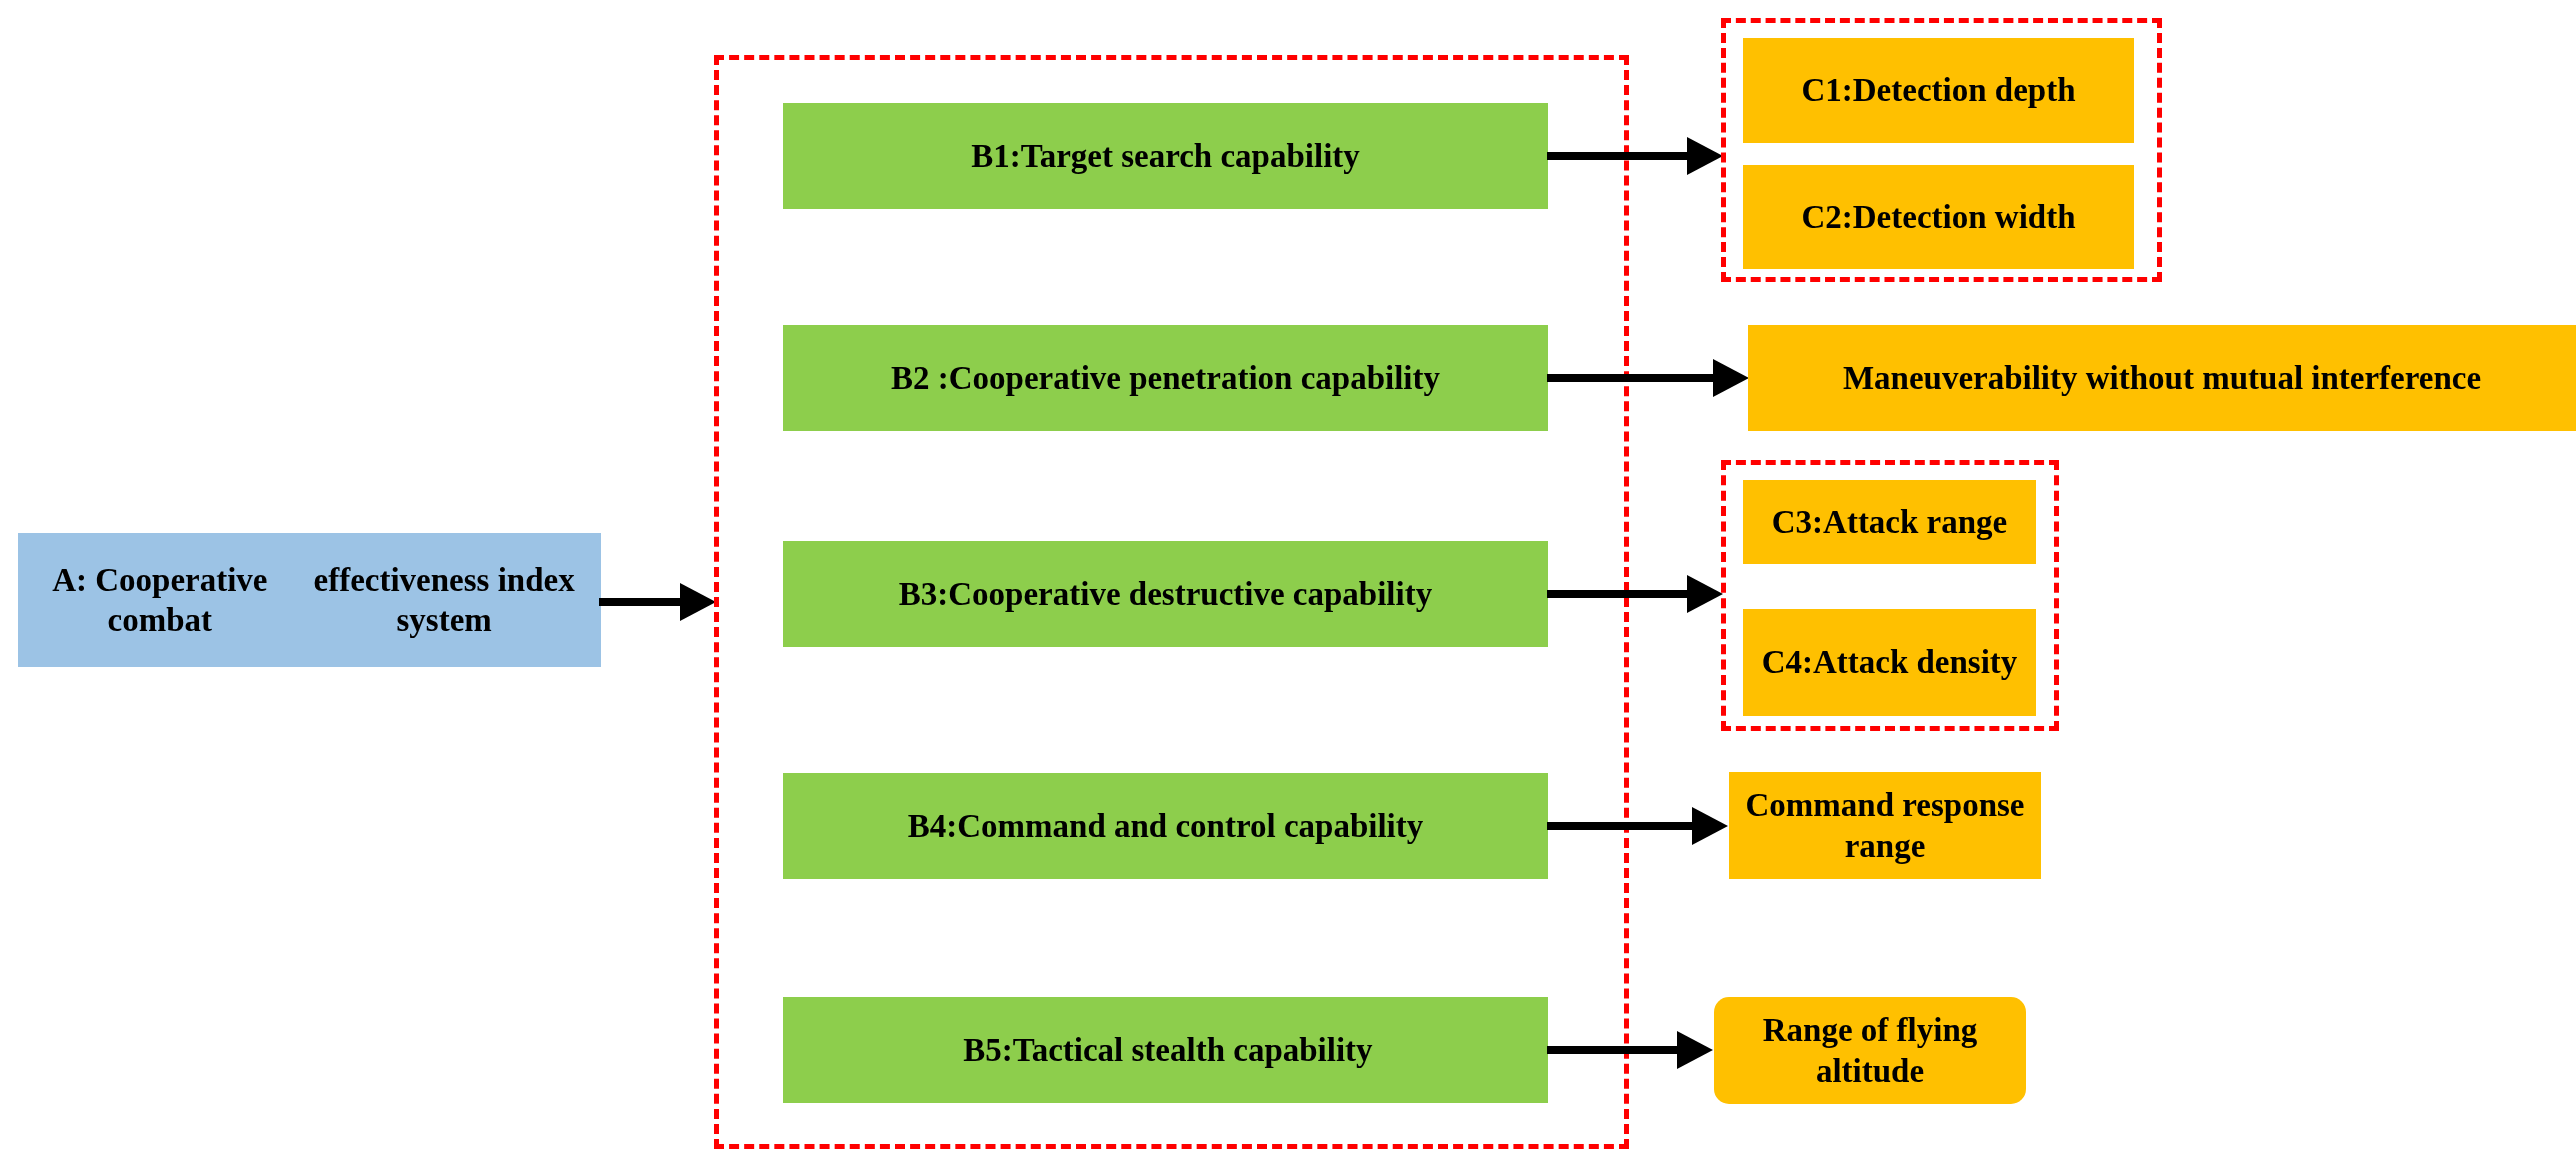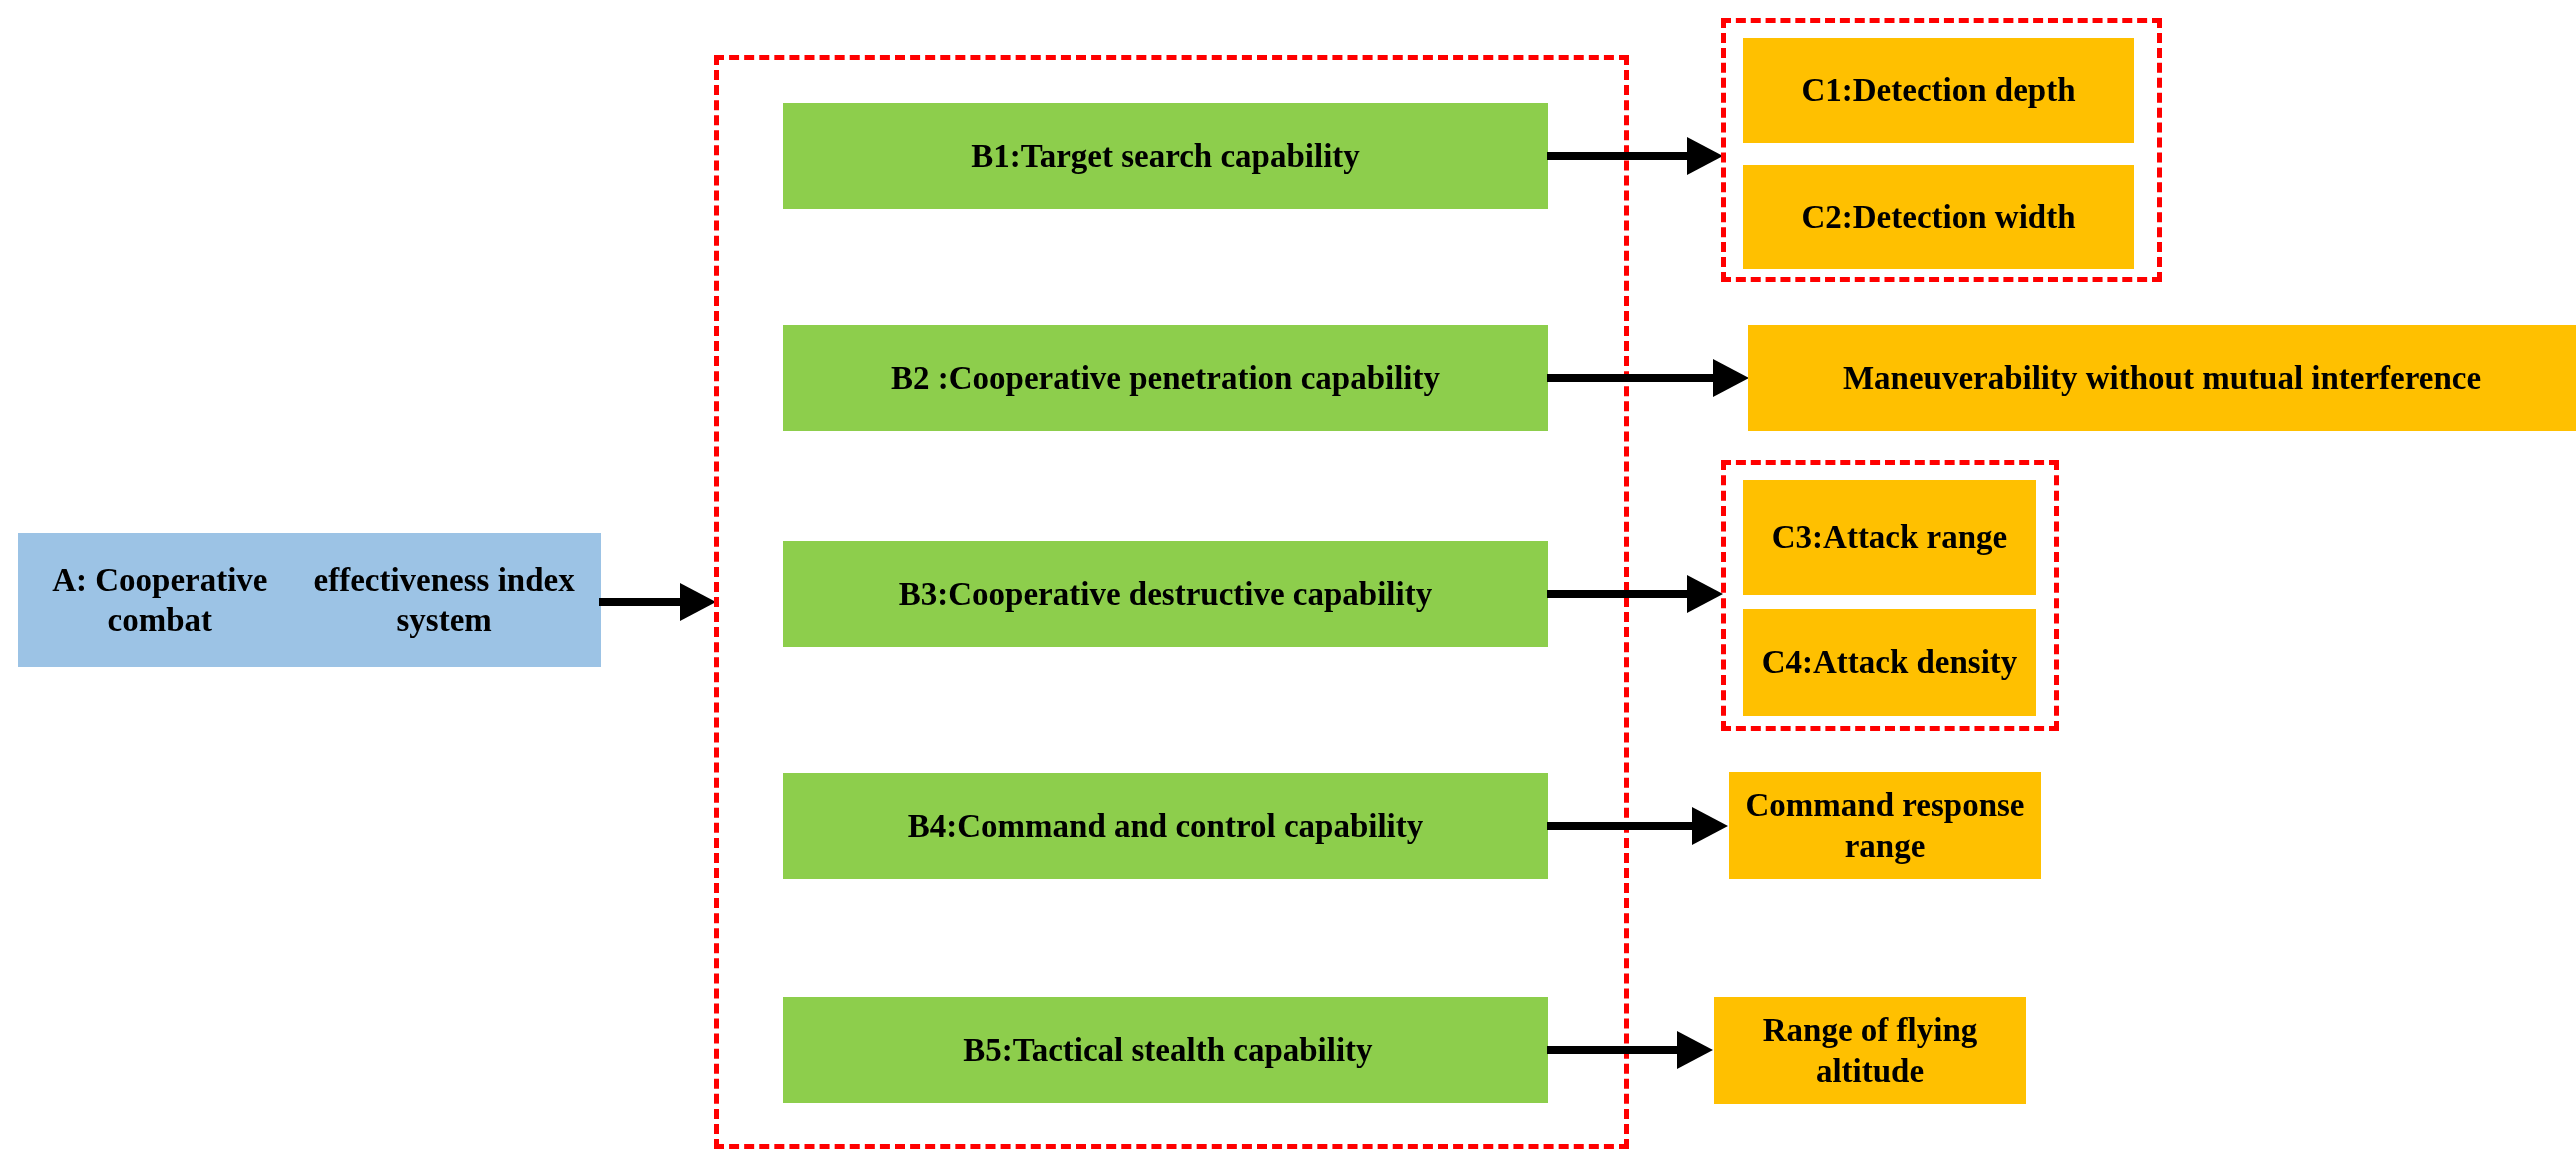--- a/index.html
+++ b/index.html
@@ -117,21 +117,21 @@
 
   <div class="node node-b" style="left:783px; top:541px; width:765px; height:106px;">
     <span>B3:Cooperative destructive capability</span>
   </div>
   <div class="arrow" style="left:1547px; top:594px; width:178px;">
     <div class="shaft" style="width:142px;"></div>
     <div class="head" style="left:140px;"></div>
   </div>
 
   <div class="dashed-group" style="left:1721px; top:460px; width:338px; height:271px;"></div>
-  <div class="node node-c" style="left:1743px; top:480px; width:293px; height:115px;">
+  <div class="node node-c" style="left:1743px; top:480px; width:293px; height:84px;">
     <span>C3:Attack range</span>
   </div>
   <div class="node node-c" style="left:1743px; top:609px; width:293px; height:107px;">
     <span>C4:Attack density</span>
   </div>
 
   <div class="node node-b" style="left:783px; top:773px; width:765px; height:106px;">
     <span>B4:Command and control capability</span>
   </div>
   <div class="arrow" style="left:1547px; top:826px; width:183px;">
@@ -142,18 +142,18 @@
     <span>Command response range</span>
   </div>
 
   <div class="node node-b" style="left:783px; top:997px; width:765px; height:106px;padding-left:12px;">
     <span>B5:Tactical stealth capability</span>
   </div>
   <div class="arrow" style="left:1547px; top:1050px; width:168px;">
     <div class="shaft" style="width:133px;"></div>
     <div class="head" style="left:130px;"></div>
   </div>
-  <div class="node node-c" style="left:1714px; top:997px; width:312px; height:107px;">
+  <div class="node node-c" style="left:1714px; top:997px; width:312px; height:107px;border-radius:15px;">
     <span>Range of flying altitude</span>
   </div>
 
 </div>
 
 
 </body></html>

